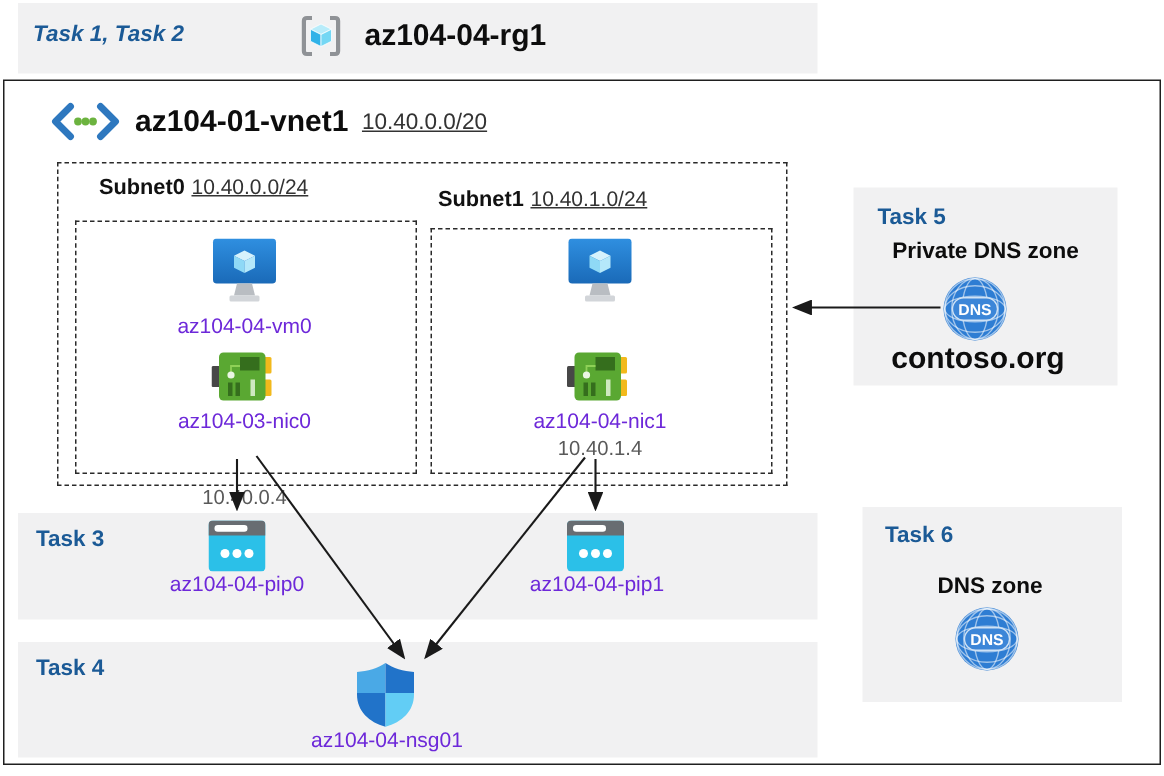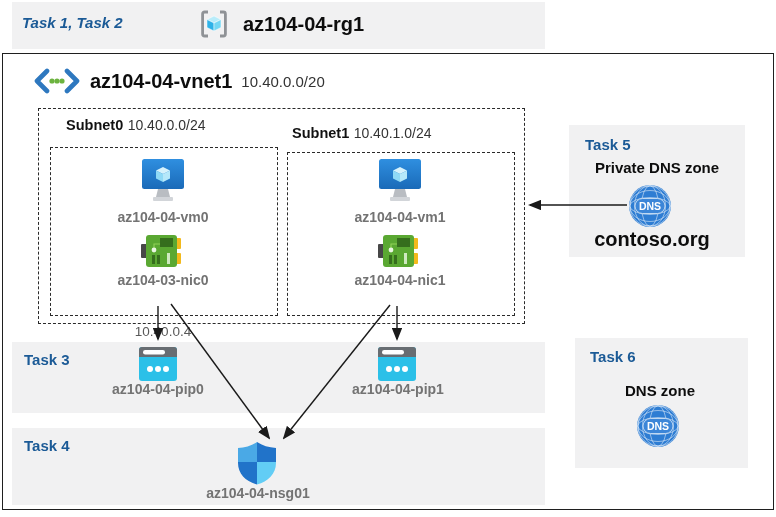--- a/index.html
+++ b/index.html
@@ -5,23 +5,23 @@
   html,body{margin:0;padding:0;background:#fff;}
   #canvas{
     position:relative;width:776px;height:517px;background:#fff;overflow:hidden;
     font-family:"Liberation Sans",sans-serif;color:#111;
   }
   .abs{position:absolute;}
   .band{background:#f1f1f2;}
   .task-label{font-weight:bold;font-size:15px;color:#1b5a96;}
   .frame{border:1.6px solid #1f1f1f;background:transparent;}
   .dashed{border:1.4px dashed #2a2a2a;background:transparent;}
-  .name{font-weight:bold;font-size:14px;color:#737373;text-align:center;white-space:nowrap;}
+  .name{font-weight:normal;font-size:14px;color:#6d28d9;text-align:center;white-space:nowrap;}
   .name-lg{font-weight:bold;font-size:20px;color:#0d0d0d;white-space:nowrap;}
-  .cidr{font-weight:normal;font-size:14px;color:#333;white-space:nowrap;}
+  .cidr{font-weight:normal;font-size:14px;color:#333;white-space:nowrap;text-decoration:underline;}
   .ip{font-size:13.5px;color:#595959;text-align:center;white-space:nowrap;}
   .row{display:flex;align-items:center;}
   .center-text{text-align:center;}
   svg{display:block;}
   #arrows{pointer-events:none;z-index:60;}
   .subnet-label{white-space:nowrap;}
   .subnet-label b{font-size:14.5px;}
   .panel-title{font-weight:bold;font-size:15px;color:#0d0d0d;text-align:center;white-space:nowrap;}
 </style>
 </head>
@@ -54,21 +54,21 @@
   <div class="abs row" style="left:33px;top:68px;gap:9px;">
     <span>
       <svg width="48" height="26" viewBox="0 0 48 26">
         <polyline points="14,3 4,13 14,23" fill="none" stroke="#2e78bf" stroke-width="4.6" stroke-linecap="round" stroke-linejoin="round"></polyline>
         <polyline points="34,3 44,13 34,23" fill="none" stroke="#2e78bf" stroke-width="4.6" stroke-linecap="round" stroke-linejoin="round"></polyline>
         <circle cx="19" cy="13" r="2.6" fill="#6cb33f"></circle>
         <circle cx="24" cy="13" r="2.6" fill="#6cb33f"></circle>
         <circle cx="29" cy="13" r="2.6" fill="#6cb33f"></circle>
       </svg>
     </span>
-    <span class="name-lg">az104-04-vnet1</span>
+    <span class="name-lg">az104-01-vnet1</span>
     <span class="cidr" style="font-size:15px;">10.40.0.0/20</span>
   </div>
 
   <div class="abs dashed" style="left:38px;top:108px;width:485px;height:214px;"></div>
 
   <div class="abs subnet-label" style="left:66px;top:116px;">
     <b>Subnet0</b>
     <span class="cidr">10.40.0.0/24</span>
   </div>
   <div class="abs dashed" style="left:50px;top:147px;width:226px;height:167px;"></div>
@@ -96,21 +96,20 @@
   <svg class="abs" style="left:378px;top:159px;" width="44" height="43" viewBox="0 0 44 43">
     <rect x="1" y="0" width="42" height="30" rx="2.5" fill="url(#vmg)"></rect>
     <polygon points="22,8 29,11.5 22,15 15,11.5" fill="#d6f2fc"></polygon>
     <polygon points="15,11.5 22,15 22,23 15,19.5" fill="#8fd9f6"></polygon>
     <polygon points="29,11.5 22,15 22,23 29,19.5" fill="#b5e8fa"></polygon>
     <polygon points="17,30 27,30 29,38 15,38" fill="#b9bdc2"></polygon>
     <rect x="12" y="38" width="20" height="4" rx="1" fill="#d2d5d9"></rect>
   </svg>
 
   <div class="abs name" style="left:83px;top:209px;width:160px;">az104-04-vm0</div>
-  <div class="abs name" style="left:320px;top:209px;width:160px;">az104-04-vm1</div>
 
   <svg class="abs" style="left:141px;top:233px;" width="42" height="36" viewBox="0 0 42 36">
     <rect x="0" y="11" width="7" height="14" rx="1" fill="#474747"></rect>
     <rect x="34" y="5" width="6" height="11" rx="1" fill="#f2b91c"></rect>
     <rect x="34" y="20" width="6" height="11" rx="1" fill="#f2b91c"></rect>
     <rect x="5" y="2" width="31" height="32" rx="3" fill="#5aa832"></rect>
     <rect x="19" y="5" width="13" height="9" fill="#356e1d"></rect>
     <path d="M13,17 V11 H19" fill="none" stroke="#8fd157" stroke-width="1.2"></path>
     <circle cx="13" cy="17" r="2.4" fill="#eaf6e3"></circle>
     <rect x="11" y="22" width="3" height="9" fill="#356e1d"></rect>
@@ -126,20 +125,21 @@
     <path d="M13,17 V11 H19" fill="none" stroke="#8fd157" stroke-width="1.2"></path>
     <circle cx="13" cy="17" r="2.4" fill="#eaf6e3"></circle>
     <rect x="11" y="22" width="3" height="9" fill="#356e1d"></rect>
     <rect x="16" y="22" width="3" height="9" fill="#356e1d"></rect>
     <rect x="26" y="20" width="3" height="11" fill="#cfe9c0"></rect>
   </svg>
 
   <div class="abs name" style="left:83px;top:272px;width:160px;">az104-03-nic0</div>
   <div class="abs name" style="left:320px;top:272px;width:160px;">az104-04-nic1</div>
   <div class="abs ip" style="left:83px;top:291px;width:160px;margin-top:33px;">10.40.0.4</div>
+  <div class="abs ip" style="left:320px;top:291px;width:160px;">10.40.1.4</div>
 
   <div class="abs task-label" style="left:24px;top:351px;">Task 3</div>
 
   <svg class="abs" style="left:139px;top:347px;" width="38" height="34" viewBox="0 0 38 34">
     <rect x="0" y="0" width="38" height="34" rx="3" fill="#2bc0e8"></rect>
     <path d="M0,10 V3 Q0,0 3,0 H35 Q38,0 38,3 V10 Z" fill="#686d72"></path>
     <rect x="4" y="3" width="22" height="4.5" rx="2.2" fill="#ffffff"></rect>
     <circle cx="11" cy="22" r="3" fill="#fff"></circle>
     <circle cx="19" cy="22" r="3" fill="#fff"></circle>
     <circle cx="27" cy="22" r="3" fill="#fff"></circle>

